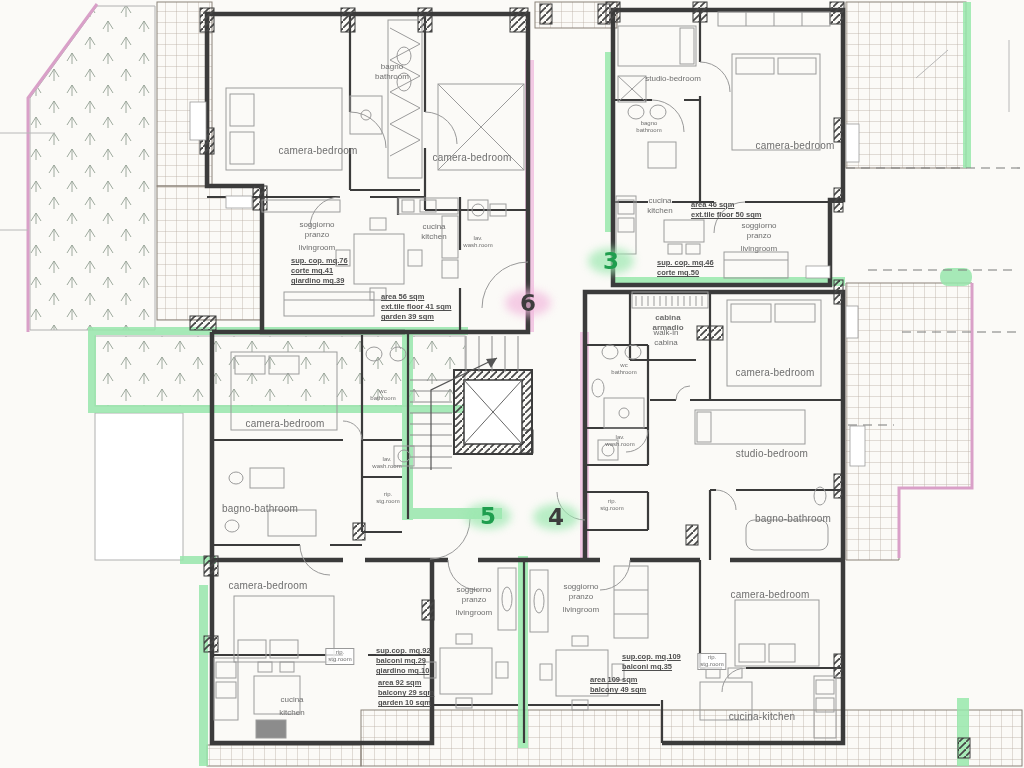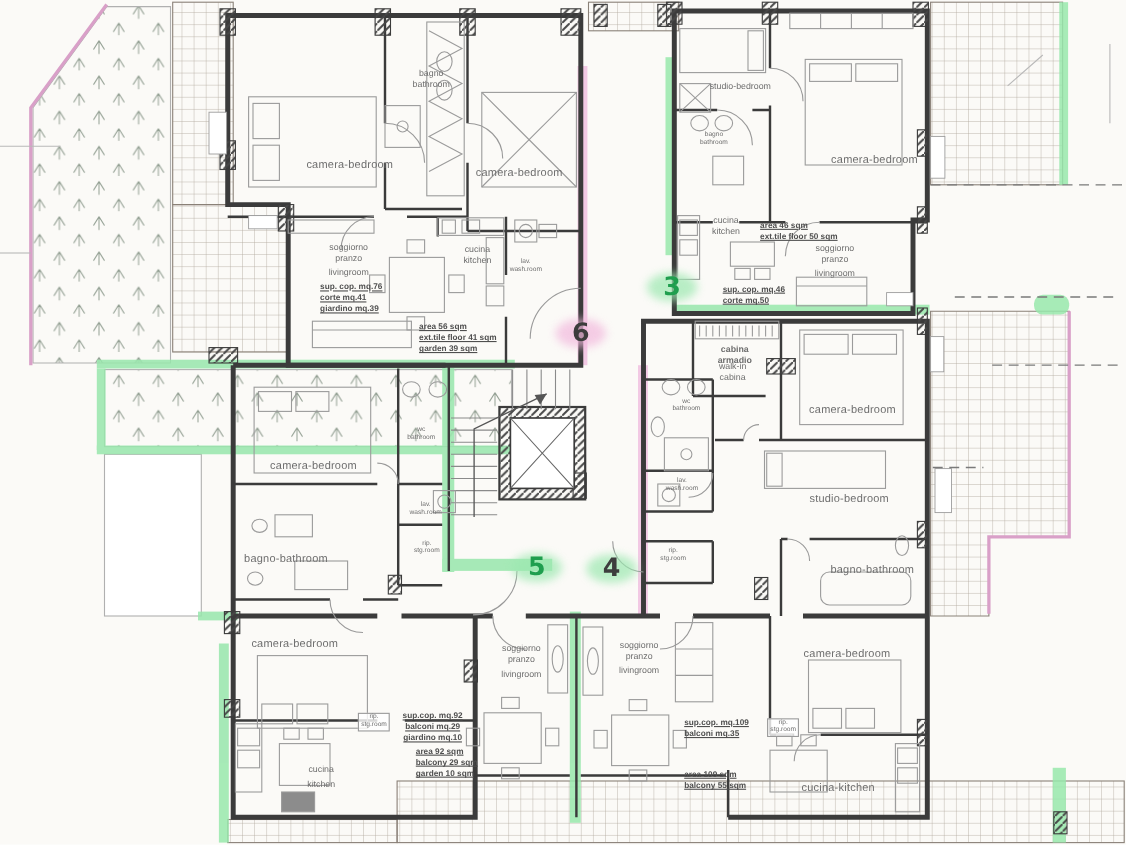--- a/index.html
+++ b/index.html
@@ -429,37 +429,37 @@
         <div class="ln">pranzo</div>
         <div class="ln"></div>
         <div class="ln">livingroom</div>
       </div>
       <div class="lbl small" style="left: 581px; top: 582px;">
         <div class="ln">soggiorno</div>
         <div class="ln">pranzo</div>
         <div class="ln"></div>
         <div class="ln">livingroom</div>
       </div>
-      <div class="lbl stats" style="left: 366px; top: 646px; text-align: center;">
+      <div class="lbl stats" style="left: 376px; top: 646px;">
         <div class="ln">sup.cop. mq.92</div>
         <div class="ln">balconi mq.29</div>
         <div class="ln">giardino mq.10</div>
       </div>
       <div class="lbl stats" style="left: 378px; top: 678px;">
         <div class="ln">area 92 sqm</div>
         <div class="ln">balcony 29 sqm</div>
         <div class="ln">garden 10 sqm</div>
       </div>
       <div class="lbl stats" style="left: 622px; top: 652px;">
         <div class="ln">sup.cop. mq.109</div>
         <div class="ln">balconi mq.35</div>
       </div>
-      <div class="lbl stats" style="left: 622px; top: 675px; margin-top: 24px;">
+      <div class="lbl stats" style="left: 590px; top: 675px;">
         <div class="ln">area 109 sqm</div>
-        <div class="ln">balcony 55 sqm</div>
+        <div class="ln">balcony 49 sqm</div>
       </div>
       <div class="halo" style="left: 528px; top: 303px; background: rgb(242, 185, 221);"></div>
       <div class="badge" style="left: 528px; top: 303px; color: rgb(61, 61, 61);">6</div>
       <div class="halo" style="left: 611px; top: 261px; background: rgb(156, 232, 176);"></div>
       <div class="badge" style="left: 611px; top: 261px; color: rgb(31, 158, 78);">3</div>
       <div class="halo" style="left: 488px; top: 516px; background: rgb(156, 232, 176);"></div>
       <div class="badge" style="left: 488px; top: 516px; color: rgb(31, 158, 78);">5</div>
       <div class="halo" style="left: 556px; top: 517px; background: rgb(156, 232, 176);"></div>
       <div class="badge" style="left: 556px; top: 517px; color: rgb(61, 61, 61);">4</div>
     </div>

